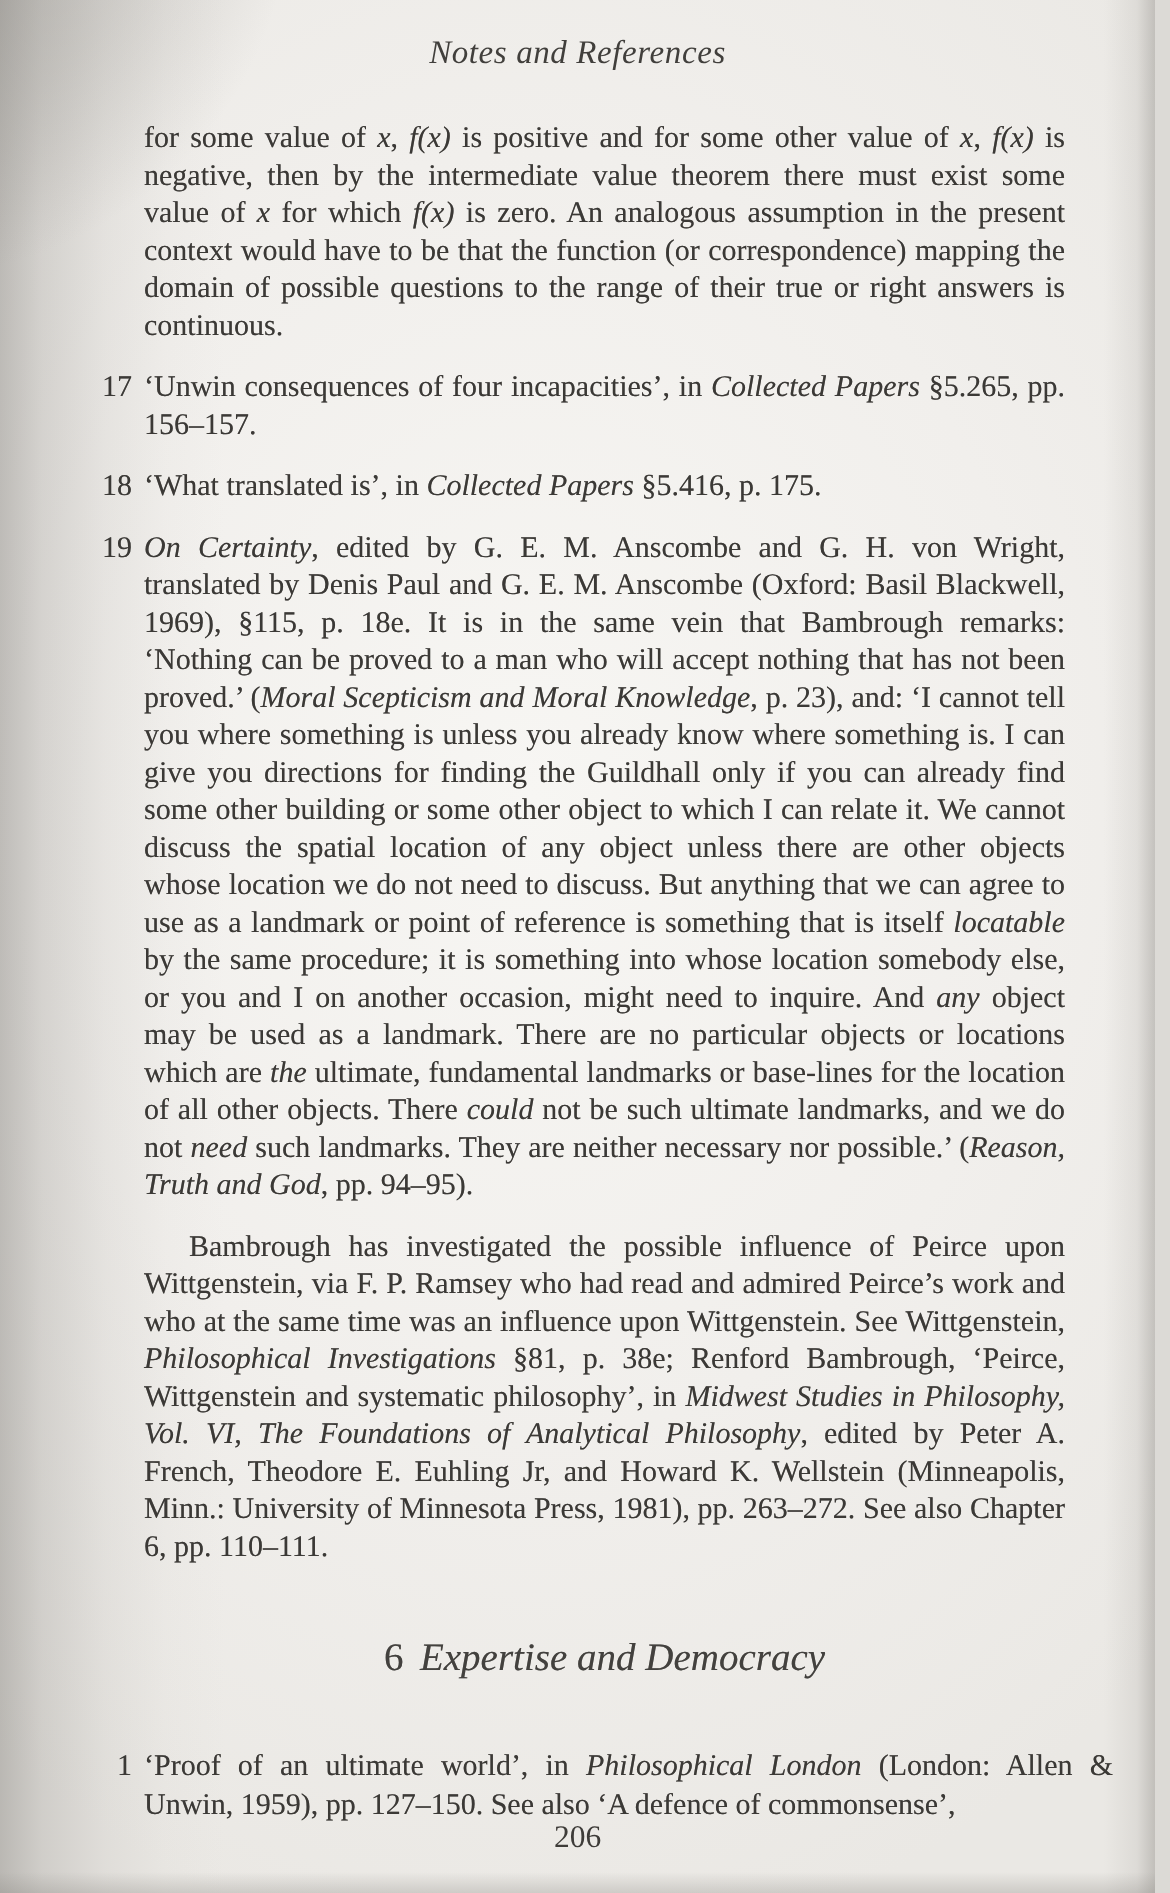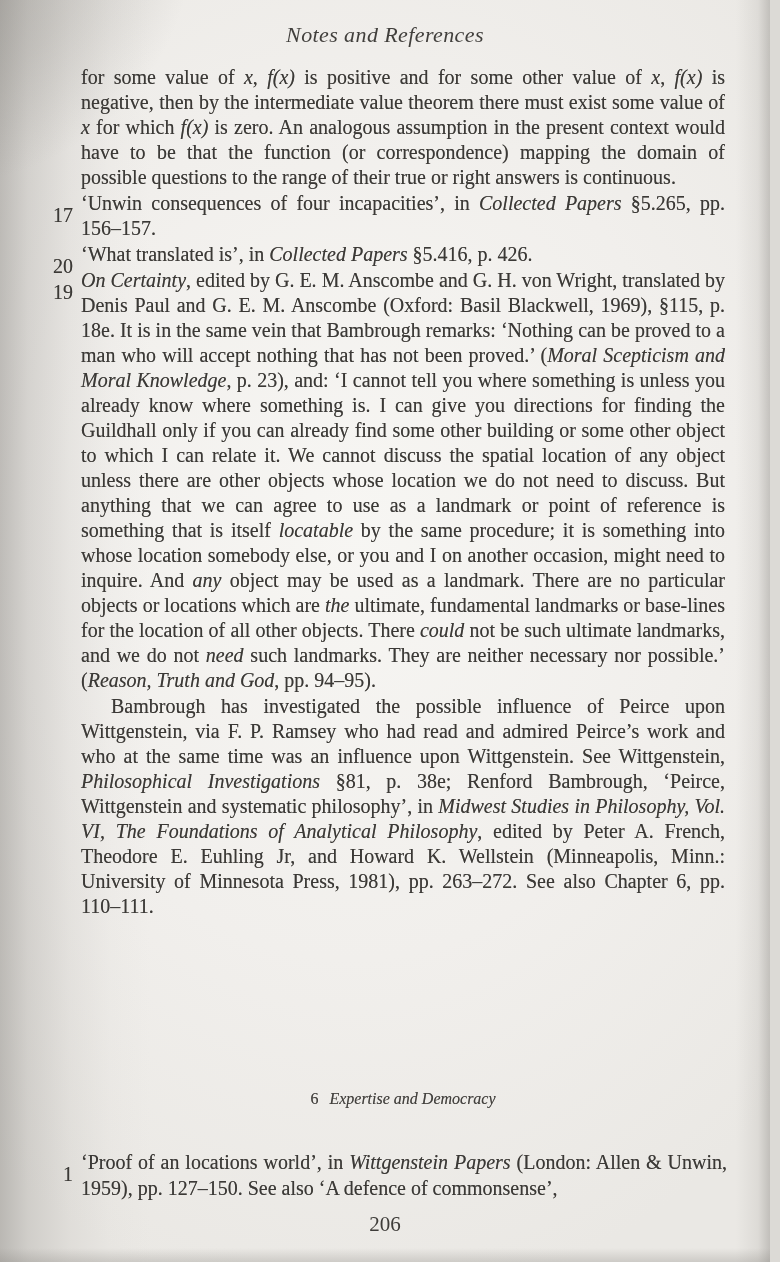--- a/index.html
+++ b/index.html
@@ -51,36 +51,36 @@
   }
   .textblock {
     position: absolute;
     left: 80px; top: 64px;
     width: 646px;
     font-size: 20px;
     line-height: 25px;
     text-align: justify;
     text-shadow: 0 0 0.4px rgba(55,53,50,0.55);
   }
-  .note, .para { position: relative; margin: 1px; }
+  .note, .para { position: relative; margin: 16px; }
   .para { text-indent: 30px; }
   .note-num {
     position: absolute;
-    left: -34px; top: 12px;
+    left: -34px; top: 0;
     width: 26px;
     text-align: right;
     text-indent: 0;
   }
   em { font-style: italic; }
   .section-heading {
     position: absolute;
     top: 1090px; left: 80px;
     width: 646px;
     text-align: center;
-    font-size: 16px;
+    font-size: 26px;
     color: #43413e;
     text-shadow: 0 0 0.4px rgba(55,53,50,0.5);
   }
   .section-heading .sec-num { margin-right: 11px; font-style: normal; }
   .footer-note {
     position: absolute;
     left: 80px; top: 1148px;
     width: 646px;
     font-size: 20px;
     line-height: 26px;
@@ -104,28 +104,28 @@
   <div class="shade shade-left"></div>
   <div class="shade shade-topleft"></div>
   <div class="shade shade-right"></div>
   <div class="shade shade-bottom"></div>
 
   <div class="running-header">Notes and References</div>
 
   <div class="textblock">
       <div class="note"><span>for some value of </span><em>x</em><span>, </span><em>f(x)</em><span> is positive and for some other value of </span><em>x</em><span>, </span><em>f(x)</em><span> is negative, then by the intermediate value theorem there must exist some value of </span><em>x</em><span> for which </span><em>f(x)</em><span> is zero. An analogous assumption in the present context would have to be that the function (or correspondence) mapping the domain of possible questions to the range of their true or right answers is continuous.</span></div>
       <div class="note"><span class="note-num">17</span><span>‘Unwin consequences of four incapacities’, in </span><em>Collected Papers</em><span> §5.265, pp. 156–157.</span></div>
-      <div class="note"><span class="note-num">20</span><span>‘What translated is’, in </span><em>Collected Papers</em><span> §5.416, p. 426.</span></div>
+      <div class="note"><span class="note-num">18</span><span>‘What translated is’, in </span><em>Collected Papers</em><span> §5.416, p. 175.</span></div>
       <div class="note"><span class="note-num">19</span><em>On Certainty</em><span>, edited by G. E. M. Anscombe and G. H. von Wright, translated by Denis Paul and G. E. M. Anscombe (Oxford: Basil Blackwell, 1969), §115, p. 18e. It is in the same vein that Bambrough remarks: ‘Nothing can be proved to a man who will accept nothing that has not been proved.’ (</span><em>Moral Scepticism and Moral Knowledge</em><span>, p. 23), and: ‘I cannot tell you where something is unless you already know where something is. I can give you directions for finding the Guildhall only if you can already find some other building or some other object to which I can relate it. We cannot discuss the spatial location of any object unless there are other objects whose location we do not need to discuss. But anything that we can agree to use as a landmark or point of reference is something that is itself </span><em>locatable</em><span> by the same procedure; it is something into whose location somebody else, or you and I on another occasion, might need to inquire. And </span><em>any</em><span> object may be used as a landmark. There are no particular objects or locations which are </span><em>the</em><span> ultimate, fundamental landmarks or base-lines for the location of all other objects. There </span><em>could</em><span> not be such ultimate landmarks, and we do not </span><em>need</em><span> such landmarks. They are neither necessary nor possible.’ (</span><em>Reason, Truth and God</em><span>, pp. 94–95).</span></div>
       <div class="para"><span>Bambrough has investigated the possible influence of Peirce upon Wittgenstein, via F. P. Ramsey who had read and admired Peirce’s work and who at the same time was an influence upon Wittgenstein. See Wittgenstein, </span><em>Philosophical Investigations</em><span> §81, p. 38e; Renford Bambrough, ‘Peirce, Wittgenstein and systematic philosophy’, in </span><em>Midwest Studies in Philosophy, Vol. VI, The Foundations of Analytical Philosophy</em><span>, edited by Peter A. French, Theodore E. Euhling Jr, and Howard K. Wellstein (Minneapolis, Minn.: University of Minnesota Press, 1981), pp. 263–272. See also Chapter 6, pp. 110–111.</span></div>
     </div>
 
   <div class="section-heading">
     <span class="sec-num">6</span><em>Expertise and Democracy</em>
   </div>
 
   <div class="footer-note note">
-    <span class="note-num">1</span><span class="footer-note-text"><span>‘Proof of an locations world’, in </span><em>Wittgenstein Papers</em><span> (London: Allen &amp; Unwin, 1959), pp. 127–150. See also ‘A defence of commonsense’,</span></span>
+    <span class="note-num">1</span><span class="footer-note-text"><span>‘Proof of an ultimate world’, in </span><em>Philosophical London</em><span> (London: Allen &amp; Unwin, 1959), pp. 127–150. See also ‘A defence of commonsense’,</span></span>
   </div>
 
   <div class="page-number">206</div>
 
 </div>
 
 </body></html>

